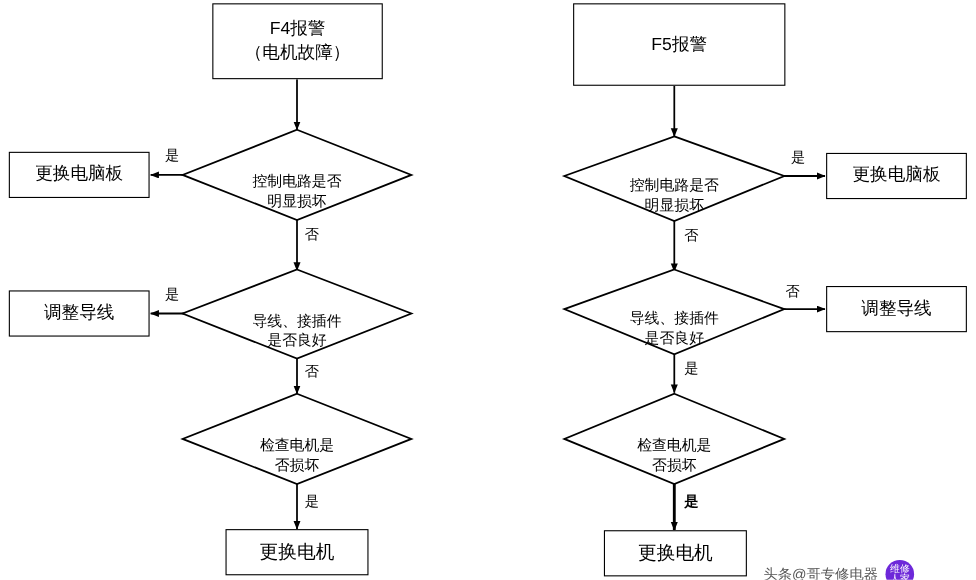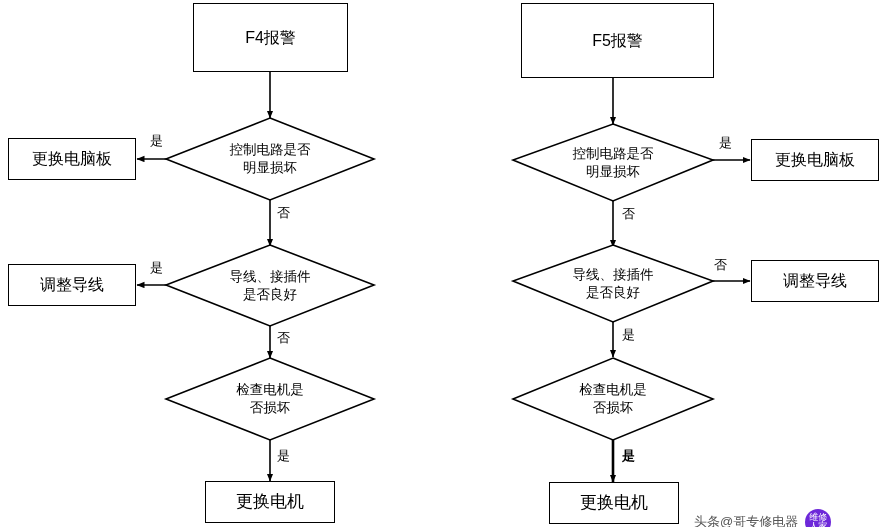--- a/index.html
+++ b/index.html
@@ -7,21 +7,21 @@
     width:887px;height:527px;background:#ffffff;
     font-family:"Liberation Sans","DejaVu Sans",sans-serif;
     color:#000;position:relative;overflow:hidden;
   }
   .canvas{position:absolute;left:0;top:0;width:887px;height:527px;}
   svg.lines{position:absolute;left:0;top:0;width:887px;height:527px;pointer-events:none;}
   .node{position:absolute;box-sizing:border-box;display:flex;align-items:center;justify-content:flex-start;text-align:center;}
   .rect{border:1.6px solid #000;background:#fff;line-height:1.35;}
   .rect span{display:block;width:100%;}
   .diamond-wrap{position:absolute;}
-  .diamond-label{position:absolute;left:0;top:0;width:100%;height:100%;
+  .diamond-label{position:absolute;left:0;top:15px;width:100%;height:100%;
     display:flex;align-items:center;justify-content:center;text-align:center;line-height:1.3;}
   .edge-label{position:absolute;font-size:13px;line-height:1;white-space:nowrap;}
   .bold{font-weight:bold;}
   .wm{position:absolute;display:flex;align-items:center;gap:7px;}
   .wm-txt{font-size:13px;color:#555;white-space:nowrap;}
   .wm-logo{width:26px;height:26px;border-radius:50%;background:#6d28d9;color:#fff;
     font-size:9px;display:flex;align-items:center;justify-content:center;text-align:center;line-height:1.05;}
 </style>
 </head>
 <body>
@@ -64,20 +64,21 @@
     <polygon points="270,358 374,399 270,440 166,399" fill="#fff" stroke="#000" stroke-width="1.6"></polygon>
 
     <polygon points="613,124 713,160 613,201 513,160" fill="#fff" stroke="#000" stroke-width="1.6"></polygon>
     <polygon points="613,245 713,281 613,322 513,281" fill="#fff" stroke="#000" stroke-width="1.6"></polygon>
     <polygon points="613,358 713,399 613,440 513,399" fill="#fff" stroke="#000" stroke-width="1.6"></polygon>
   </svg>
 
   <div class="node rect" style="left:193px;top:3px;width:155px;height:69px;font-size:16px;">
     <span>
       <span>F4报警</span>
+      <span>（电机故障）</span>
     </span>
   </div>
 
   <div class="diamond-wrap" style="left:166px;top:118px;width:208px;height:82px;">
     <div class="diamond-label" style="font-size:13.5px;">
       <span>
         <span style="display:block;">控制电路是否</span>
         <span style="display:block;">明显损坏</span>
       </span>
     </div>

